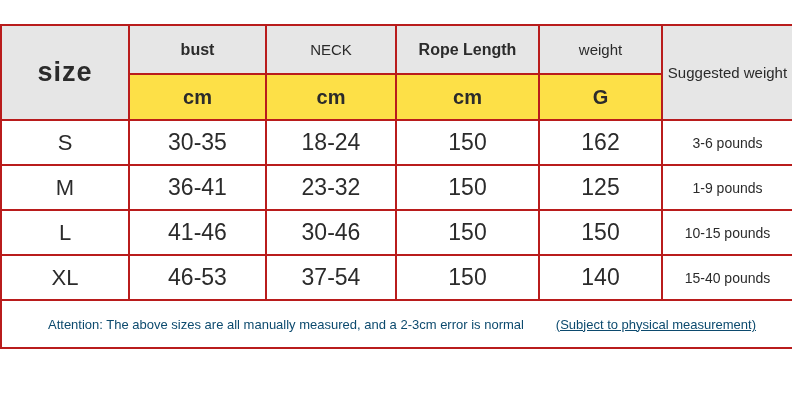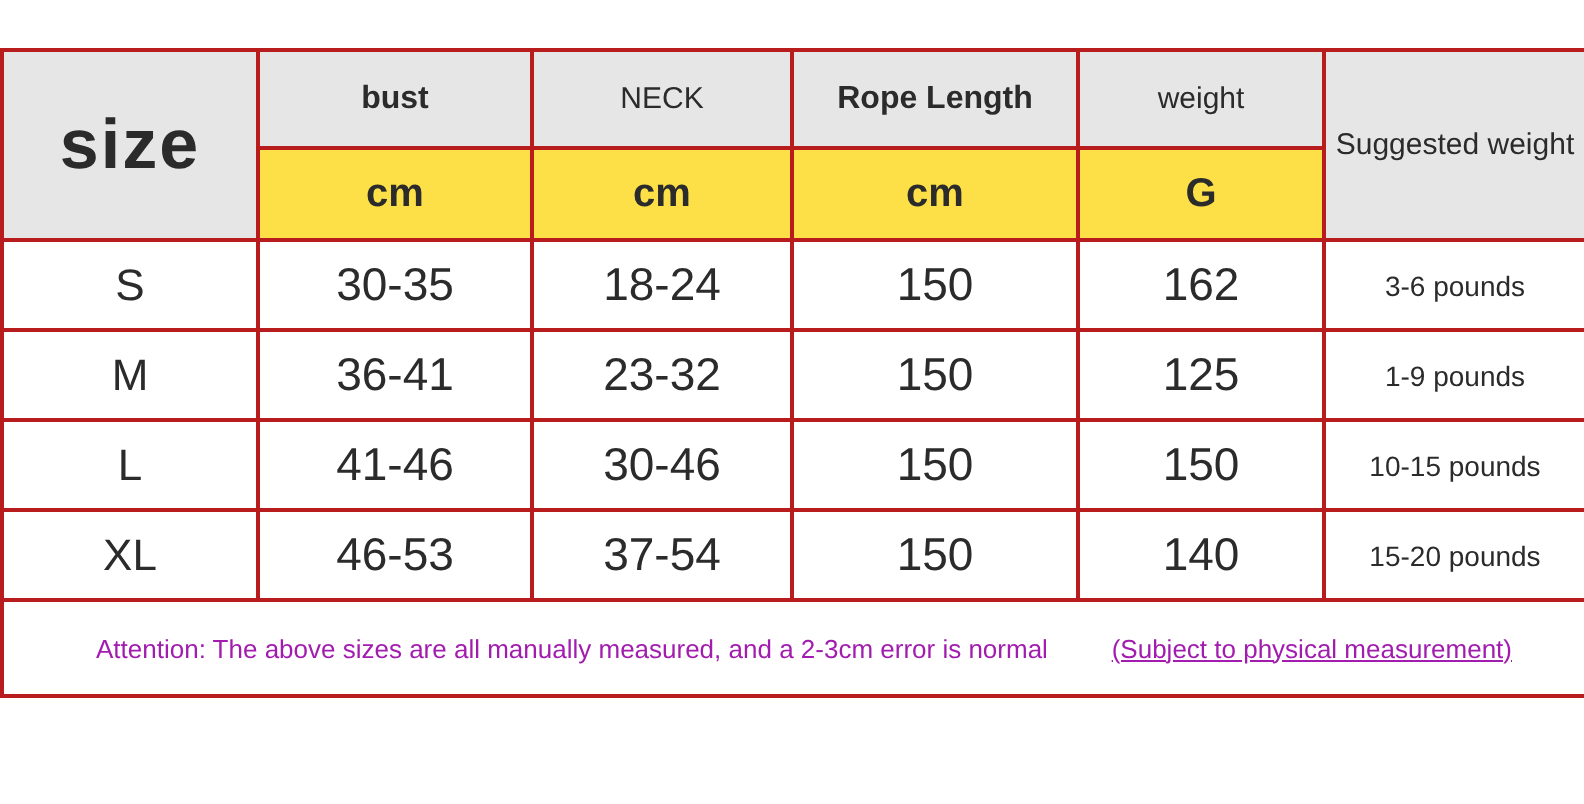--- a/index.html
+++ b/index.html
@@ -39,21 +39,21 @@
   col.c-neck   { width: 130px; }
   col.c-rope   { width: 143px; }
   col.c-weight { width: 123px; }
   col.c-sugg   { width: 131px; }
 
   .head-row td { background: #e6e6e6; height: 47px; }
   .unit-row td { background: #fde047; height: 44px; }
 
   .cell-size {
     background: #e6e6e6;
-    font-size: 35px;
+    font-size: 27px;
     font-weight: bold;
     letter-spacing: 1px;
     margin-top: 12px;
   }
   .head-label {
     font-size: 16px;
     font-weight: bold;
   }
   .head-label.thin {
     font-weight: normal;
@@ -85,21 +85,21 @@
     height: 46px;
     background: #ffffff;
     border: 1px solid #c9c9c9;
     position: relative;
   }
   .note-inner {
     display: flex;
     justify-content: space-between;
     padding: 0 36px 0 46px;
     font-size: 13px;
-    color: #a21caf;
+    color: #0c4a6e;
   }
   .note-left { text-align: left; }
   .note-right { text-align: right; text-decoration: underline; }
 </style>
 </head>
 <body>
 
 <div class="sheet">
   <table class="size-table">
     <colgroup>
@@ -152,21 +152,21 @@
         <td class="col-val">150</td>
         <td class="col-sugg">10-15 pounds</td>
       </tr>
 
       <tr class="data-row">
         <td class="col-label">XL</td>
         <td class="col-val">46-53</td>
         <td class="col-val">37-54</td>
         <td class="col-val">150</td>
         <td class="col-val">140</td>
-        <td class="col-sugg">15-20 pounds</td>
+        <td class="col-sugg">15-40 pounds</td>
       </tr>
 
       <tr class="note-row">
         <td colspan="6">
           <div class="note-inner">
             <span class="note-left">Attention: The above sizes are all manually measured, and a 2-3cm error is normal</span>
             <span class="note-right">(Subject to physical measurement)</span>
           </div>
         </td>
       </tr>

